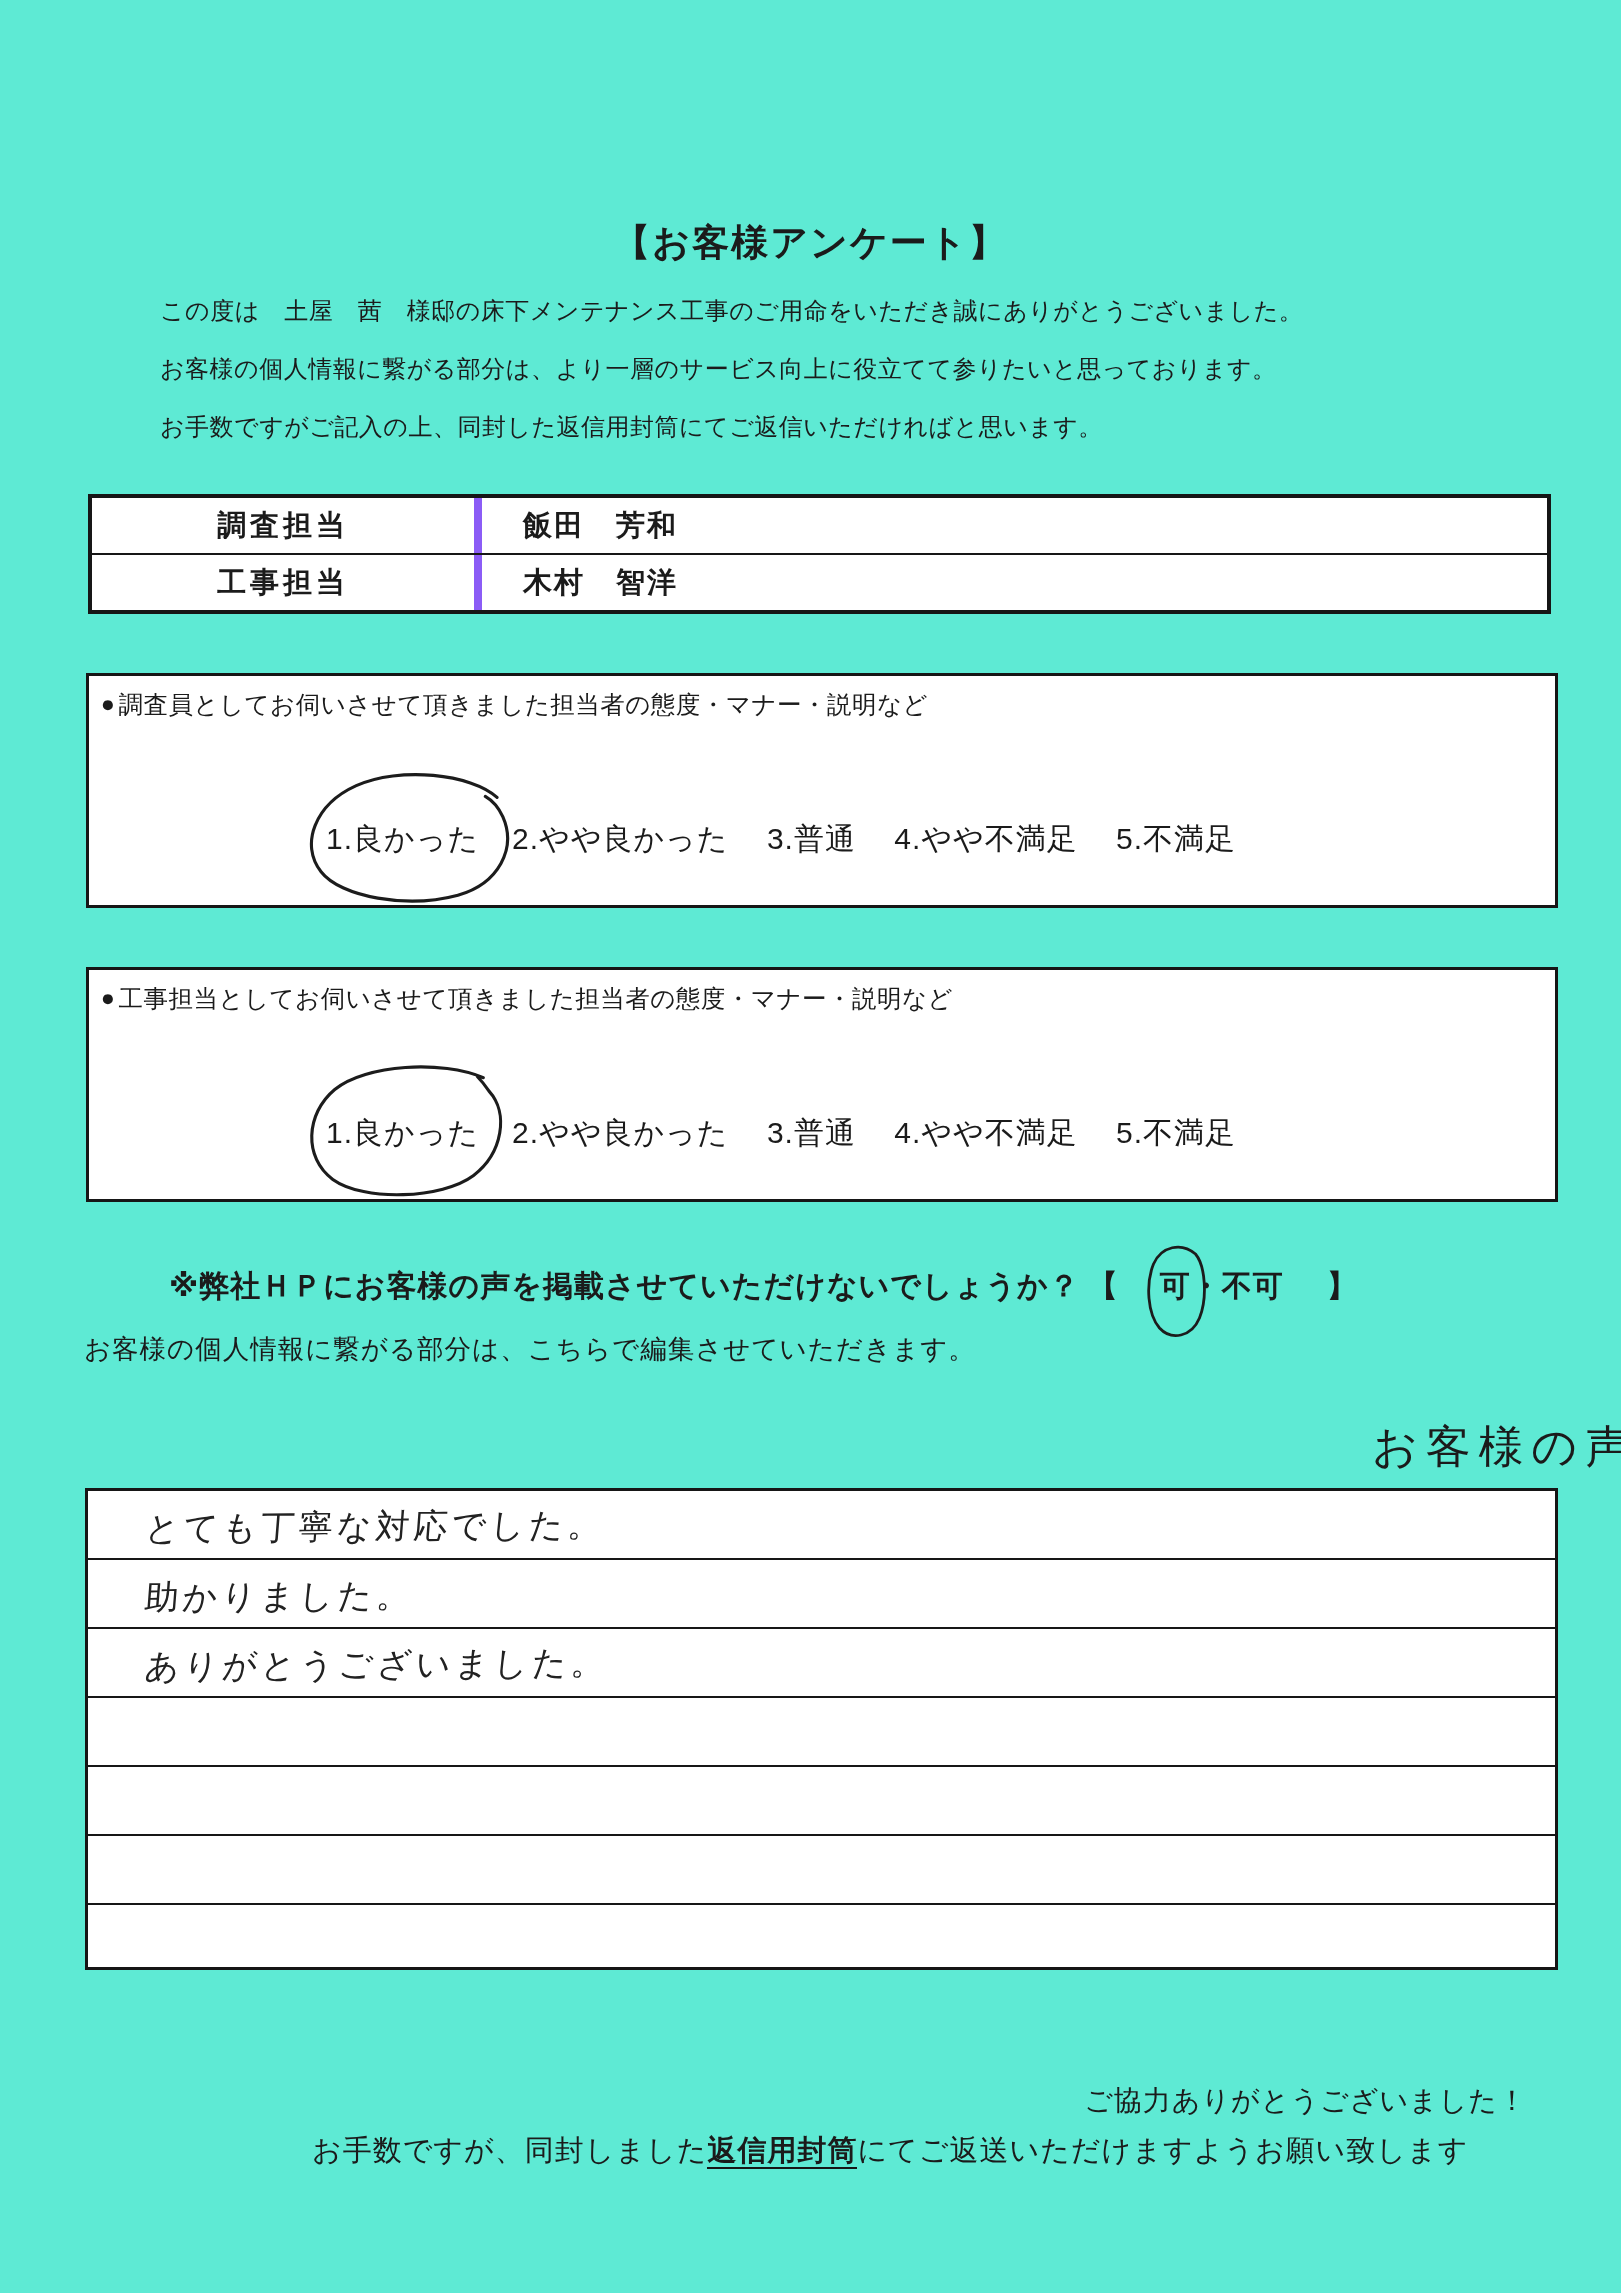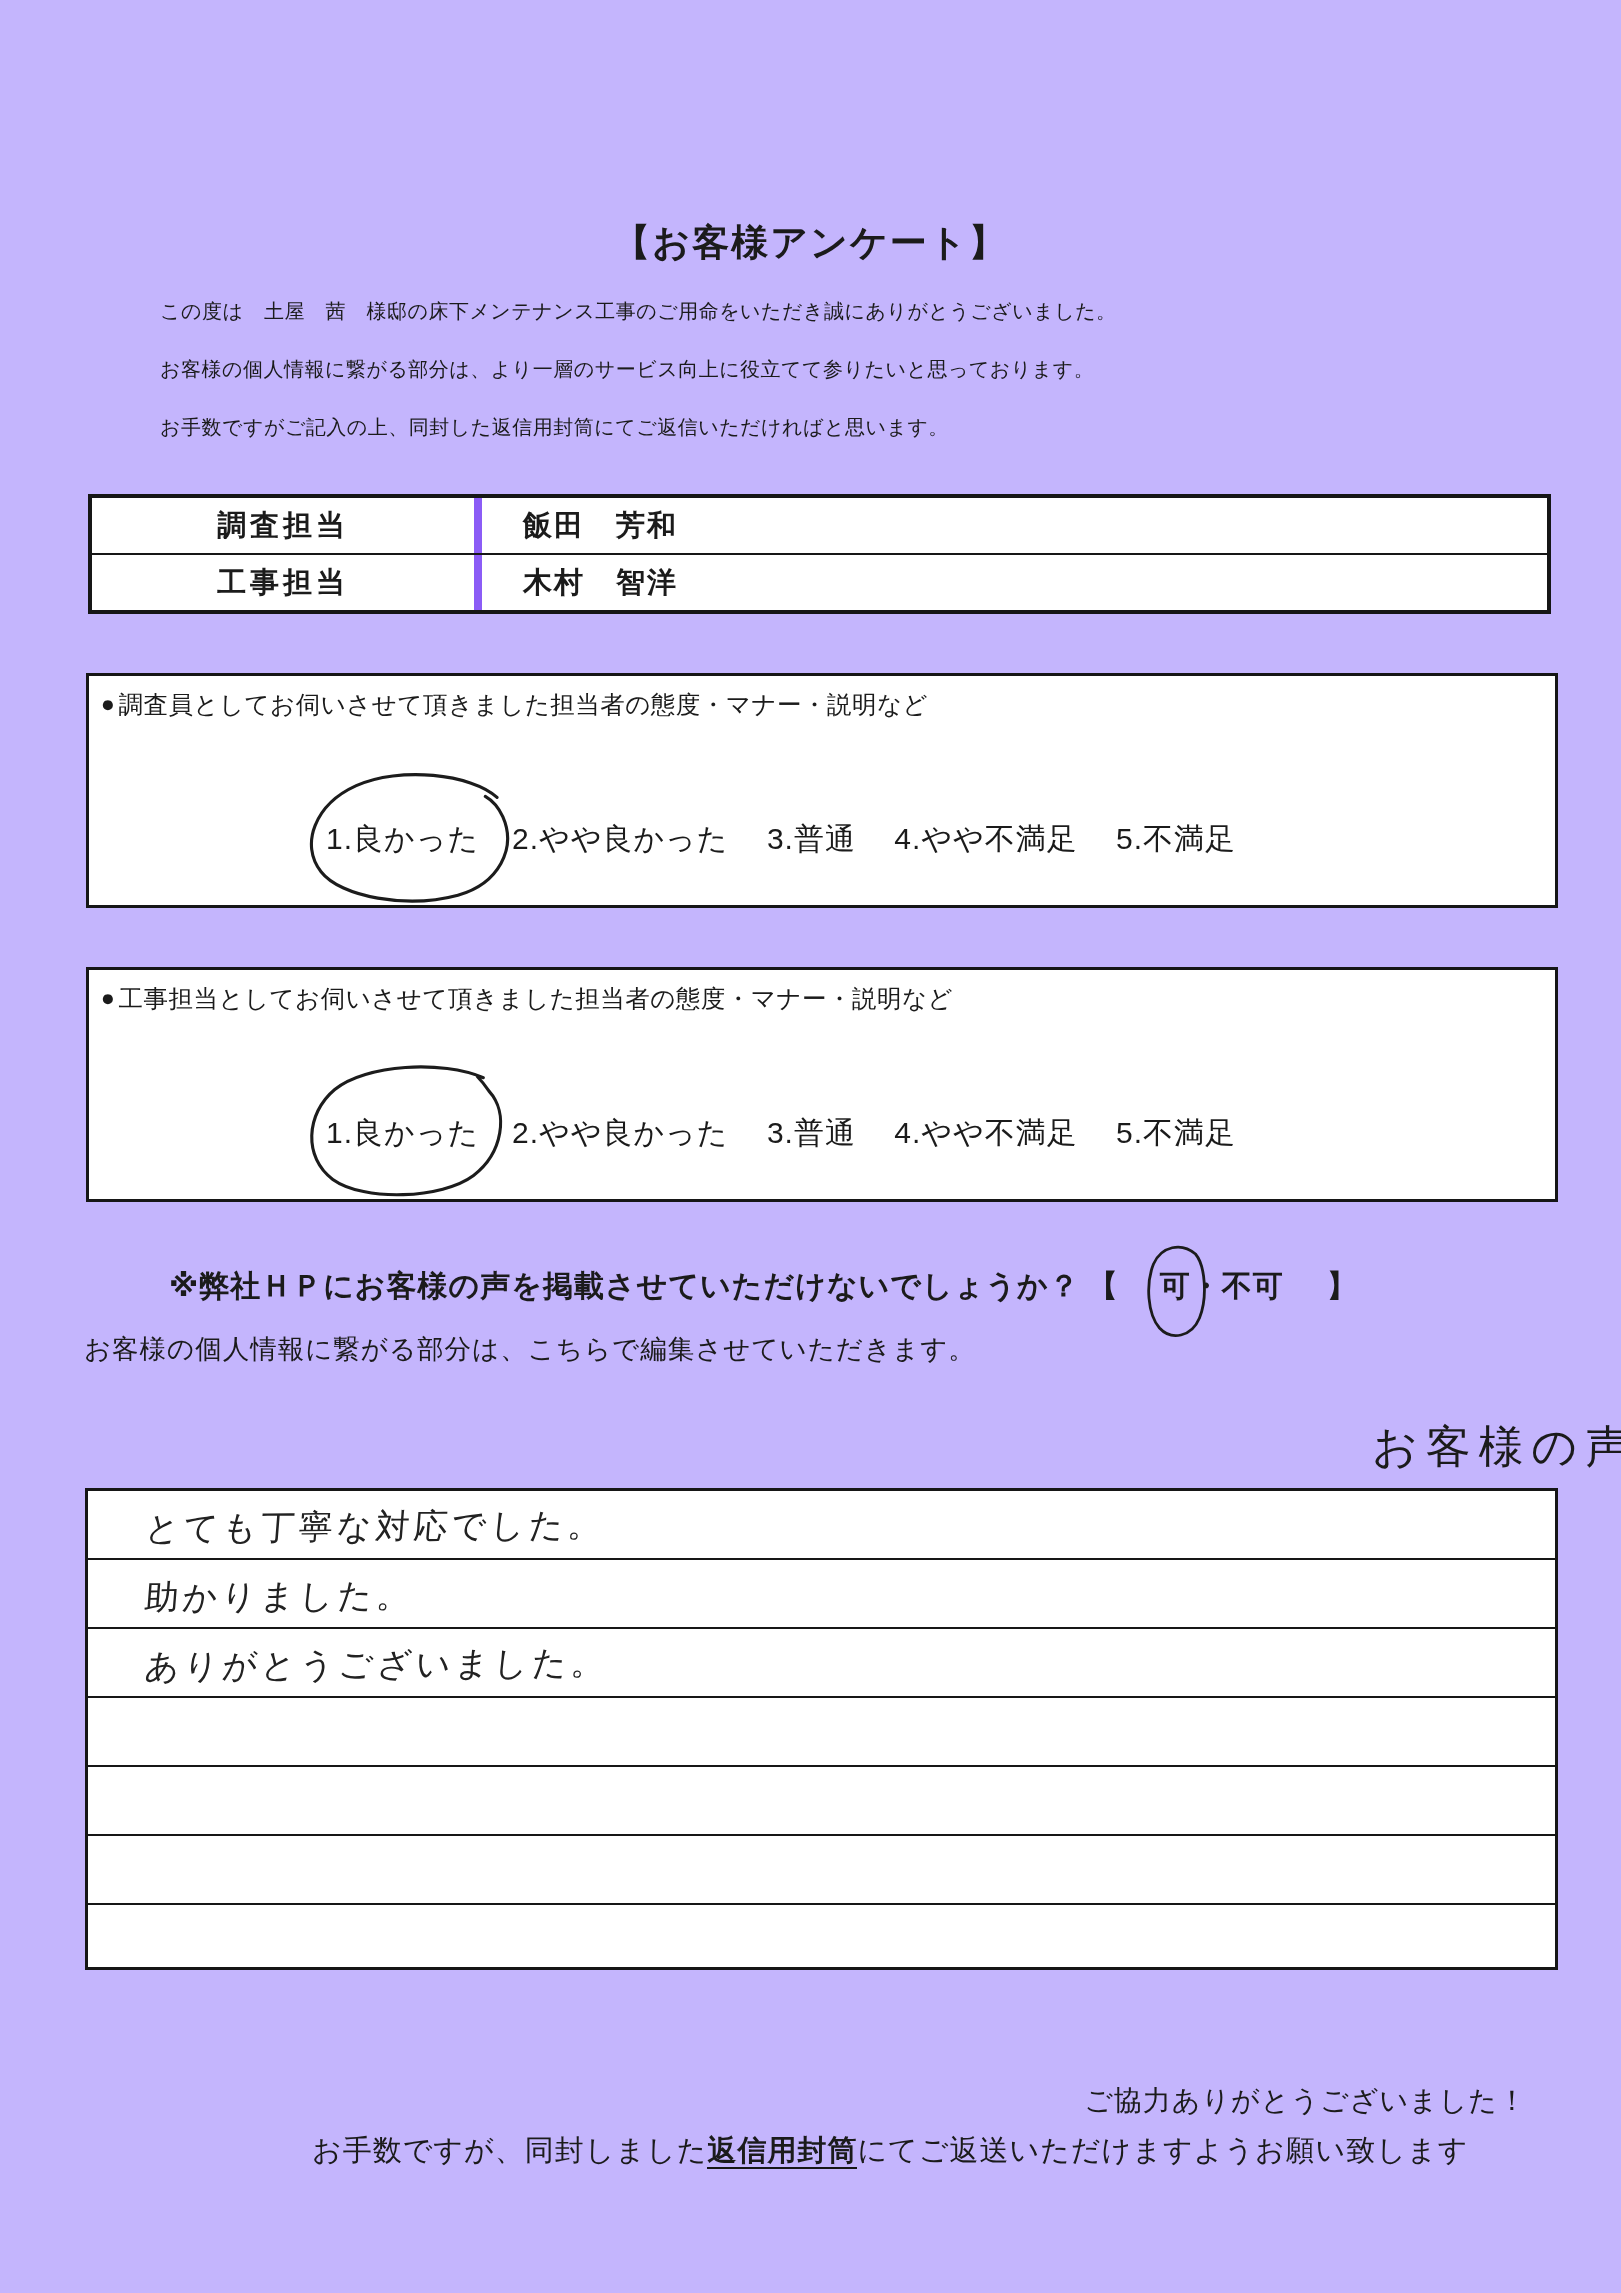--- a/index.html
+++ b/index.html
@@ -1,25 +1,25 @@
 <!DOCTYPE html>
 <html><head>
 <meta charset="utf-8">
 <style>
   html,body{margin:0;padding:0;background:#e8e8e8;}
   .page{
-    position:relative;width:1621px;height:2294px;background:#c4b5fd;
+    position:relative;width:1621px;height:2294px;background:#5eead4;
     font-family:"Liberation Sans","DejaVu Sans",sans-serif;color:#1b1b1b;
     overflow:hidden;margin:0 auto;
   }
   .title{
     position:absolute;top:218px;left:0;width:100%;text-align:center;
     font-size:37px;font-weight:700;letter-spacing:2px;margin:0;
   }
-  .intro{position:absolute;left:160px;top:282px;font-size:20px;line-height:58px;letter-spacing:0.5px;}
+  .intro{position:absolute;left:160px;top:282px;font-size:24px;line-height:58px;letter-spacing:0.5px;}
   .intro-line{white-space:nowrap;}
 
   .staff-table{position:absolute;left:88px;top:494px;width:1463px;border:4.9px solid #161616;box-sizing:border-box;background:#fff;}
   .staff-row{display:flex;height:55px;}
   .staff-row.first{border-bottom:2.9px solid #161616;}
   .staff-label{
     width:390px;box-sizing:border-box;border-right:8px solid #8b5cf6;
     display:flex;align-items:center;justify-content:center;
     font-size:29px;font-weight:700;letter-spacing:3.9px;
   }

